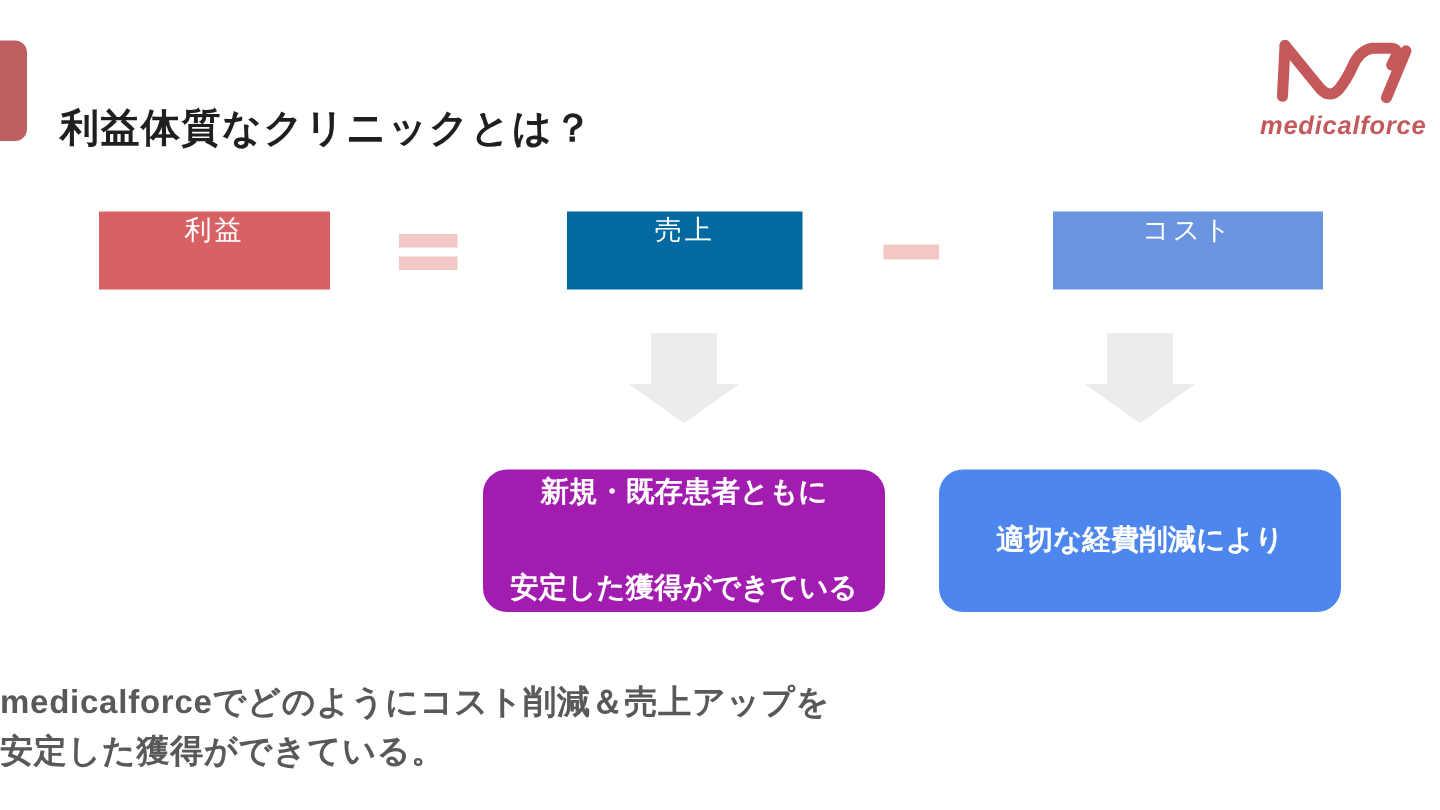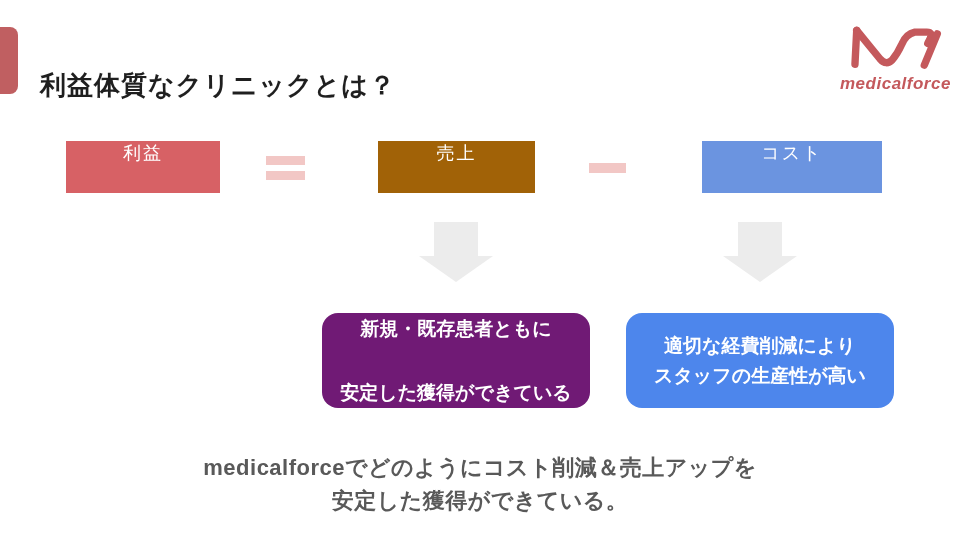--- a/index.html
+++ b/index.html
@@ -25,21 +25,21 @@
   .op-minus { position: absolute; left: 589px; top: 163px; width: 37px; height: 10px; }
 
   .down-arrow { position: absolute; top: 222px; width: 74px; height: 60px; }
   .arrow-sales { left: 419px; }
   .arrow-cost { left: 723px; }
 
   .callout { position: absolute; top: 313px; width: 268px; height: 95px; border-radius: 16px; color: #ffffff; display: flex; flex-direction: column; align-items: center; justify-content: center; font-size: 19px; font-weight: 700; line-height: 30px; text-align: center; }
   .callout-sales { left: 322px; }
   .callout-cost { left: 626px; }
 
-  .footer-note { position: absolute; left: 0; top: 451px; width: 960px; text-align: center; font-size: 22px; font-weight: 700; line-height: 33px; letter-spacing: 0.5px; }
+  .footer-note { position: absolute; left: 0; top: 451px; width: 960px; text-align: left; font-size: 22px; font-weight: 700; line-height: 33px; letter-spacing: 0.5px; }
 </style>
 </head>
 <body>
 
 <div class="slide">
 
   <div class="title-marker" style="background: rgb(192, 95, 97);"></div>
 
   <h1 class="page-title" style="color: rgb(31, 31, 31);">利益体質なクリニックとは？</h1>
 
@@ -54,46 +54,45 @@
 
   <div class="fbox fbox-profit" style="background: rgb(215, 97, 101);">
     <span>利益</span>
   </div>
 
   <div class="op-equals">
     <div class="bar" style="background: rgb(242, 199, 197);"></div>
     <div class="bar" style="background: rgb(242, 199, 197);"></div>
   </div>
 
-  <div class="fbox fbox-sales" style="background: #a16207;">
+  <div class="fbox fbox-sales" style="background: #0369a1;">
     <span>売上</span>
   </div>
 
   <div class="op-minus" style="background: rgb(242, 199, 197);"></div>
 
   <div class="fbox fbox-cost" style="background: rgb(107, 148, 224);">
     <span>コスト</span>
   </div>
 
   <svg class="down-arrow arrow-sales" viewBox="0 0 74 60" xmlns="http://www.w3.org/2000/svg" aria-hidden="true">
     <polygon points="15,0 59,0 59,34 74,34 37,60 0,34 15,34" style="fill: rgb(236, 236, 236);"></polygon>
   </svg>
 
   <svg class="down-arrow arrow-cost" viewBox="0 0 74 60" xmlns="http://www.w3.org/2000/svg" aria-hidden="true">
     <polygon points="15,0 59,0 59,34 74,34 37,60 0,34 15,34" style="fill: rgb(236, 236, 236);"></polygon>
   </svg>
 
-  <div class="callout callout-sales" style="background: #701a75; gap: 34px;">
+  <div class="callout callout-sales" style="background: #a21caf; gap: 34px;">
     <span>新規・既存患者ともに</span>
     <span>安定した獲得ができている</span>
   </div>
 
   <div class="callout callout-cost" style="background: rgb(77, 134, 236);">
     <span>適切な経費削減により</span>
-    <span>スタッフの生産性が高い</span>
   </div>
 
   <div class="footer-note" style="color: rgb(89, 89, 89);">
     <div>medicalforceでどのようにコスト削減＆売上アップを</div>
     <div>安定した獲得ができている。</div>
   </div>
 
 </div>
 
 </body></html>

